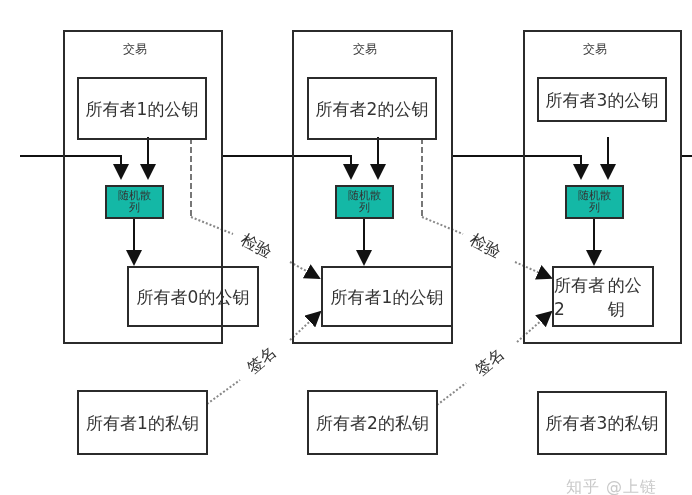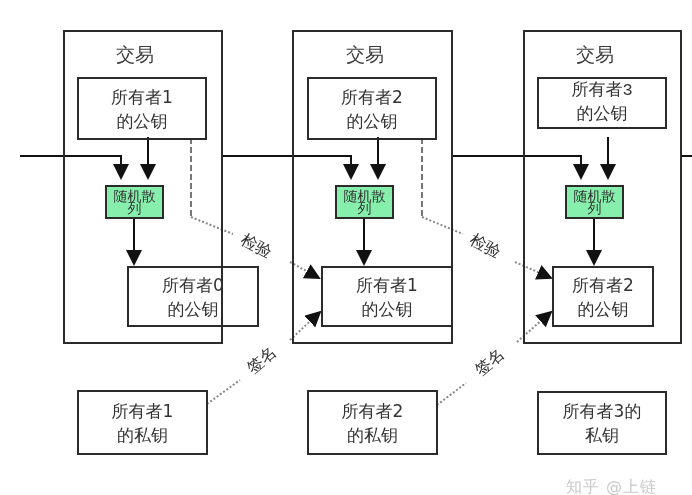--- a/index.html
+++ b/index.html
@@ -1,24 +1,24 @@
 <!DOCTYPE html>
 <html><head>
   <meta charset="utf-8">
   <style>
     html, body { margin: 0; padding: 0; background: #ffffff; }
     body { width: 692px; height: 495px; position: relative; overflow: hidden;
            font-family: "DejaVu Sans", "Liberation Sans", sans-serif; color: #333; }
     svg#diagram { position: absolute; left: 0; top: 0; }
     .box { position: absolute; box-sizing: border-box; border: 2px solid #2b2b2b; background: transparent; }
     .label { position: absolute; text-align: center; color: #3a3a3a; line-height: 1.3; }
-    .tx-title { font-size: 19px; }
-    .key-text { font-size: 17px; line-height: 24px; display: flex; align-items: center; justify-content: center; flex-direction: column; }
-    .hash-box { position: absolute; box-sizing: border-box; border: 2px solid #2b2b2b; background: #86efac;
-                font-size: 14px; line-height: 12px; text-align: center; padding-top: 3px; color: #333; }
+    .tx-title { font-size: 12px; }
+    .key-text { font-size: 17px; line-height: 24px; display: flex; align-items: center; justify-content: center; flex-direction: row; }
+    .hash-box { position: absolute; box-sizing: border-box; border: 2px solid #2b2b2b; background: #14b8a6;
+                font-size: 11px; line-height: 12px; text-align: center; padding-top: 3px; color: #333; }
     .hash-box span { display: block; }
     .rot-label { position: absolute; font-size: 16px; color: #333; white-space: nowrap; }
     .watermark { position: absolute; font-size: 16px; color: #c9c9c9; white-space: nowrap; letter-spacing: 1px; margin-top: 20px; }
   </style>
 </head>
 <body>
 
 <svg id="diagram" width="692" height="495" viewBox="0 0 692 495">
   <defs>
     <marker id="arrow" markerWidth="10" markerHeight="10" refX="9" refY="5" orient="auto" markerUnits="userSpaceOnUse">
@@ -94,21 +94,21 @@
   <span>随机散</span>
   <span>列</span>
 </div>
 <div class="box key-text" style="left:321px;top:266px;width:132px;height:61px;">
   <span>所有者1</span>
   <span>的公钥</span>
 </div>
 
 <div class="box" style="left:523px;top:30px;width:159px;height:314px;"></div>
 <div class="label tx-title" style="left:560px;top:42px;width:70px;">交易</div>
-<div class="box key-text" style="left:537px;top:77px;width:130px;height:52px;font-family:Liberation Mono, monospace;">
+<div class="box key-text" style="left:537px;top:77px;width:130px;height:45px;">
   <span>所有者3</span>
   <span>的公钥</span>
 </div>
 <div class="hash-box" style="left:565px;top:185px;width:59px;height:34px;">
   <span>随机散</span>
   <span>列</span>
 </div>
 <div class="box key-text" style="left:552px;top:266px;width:102px;height:61px;">
   <span>所有者2</span>
   <span>的公钥</span>

